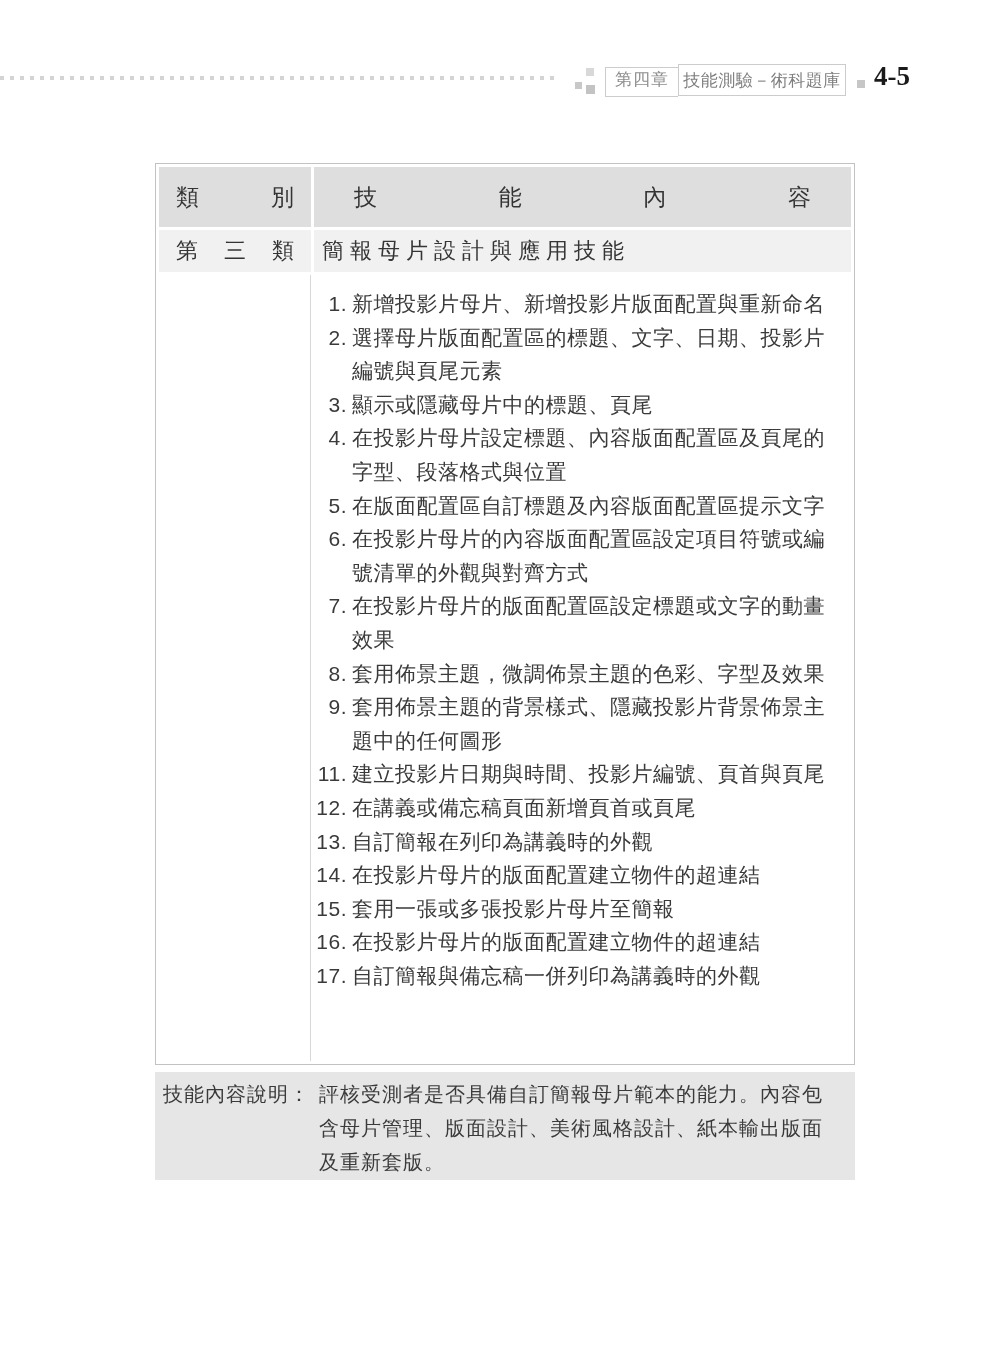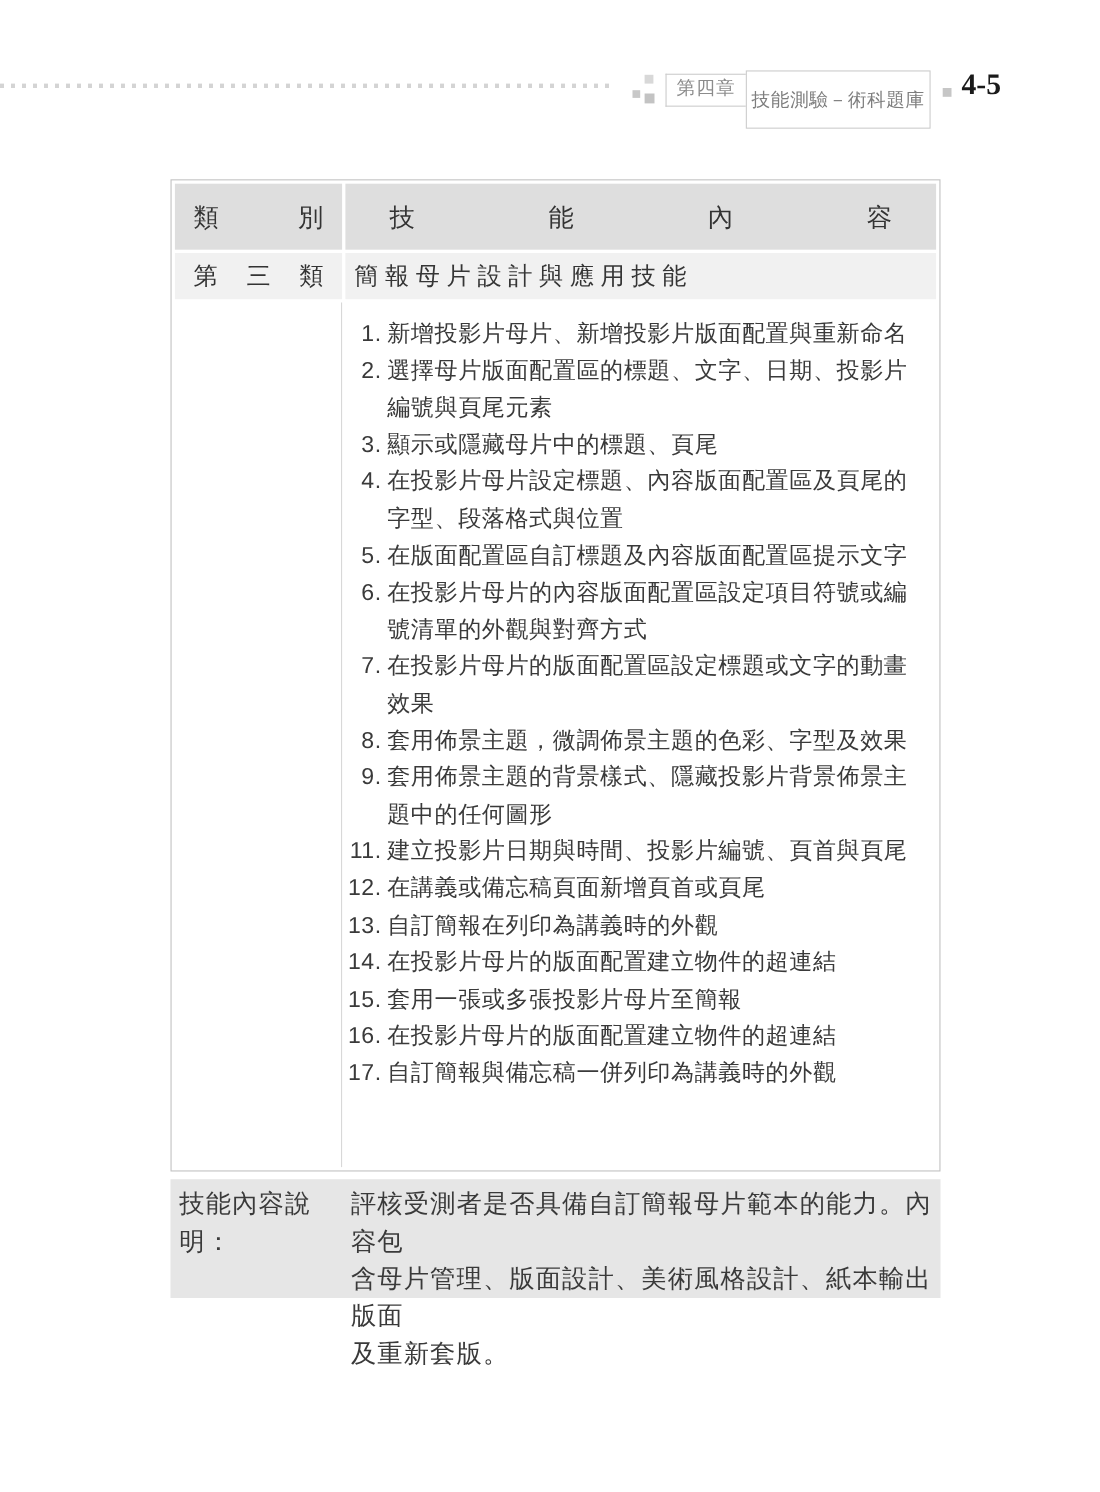--- a/index.html
+++ b/index.html
@@ -11,21 +11,21 @@
   .dotted-divider { position:absolute; left:0; top:76px; width:556px; height:4px;
     background:repeating-linear-gradient(to right,#d4d4d4 0 4px,transparent 4px 10px); }
   .deco-squares { position:absolute; left:575px; top:68px; width:22px; height:28px; }
   .deco-squares i { position:absolute; display:block; }
   .deco-squares .s1 { left:0; top:14px; width:7px; height:7px; background:#c8c8c8; }
   .deco-squares .s2 { left:11px; top:0; width:8px; height:8px; background:#d8d8d8; }
   .deco-squares .s3 { left:11px; top:17px; width:9px; height:9px; background:#c3c3c3; }
   .chapter-box1 { position:absolute; left:605px; top:67px; width:73px; height:30px;
     border:1px solid #ccc; border-right:none; display:flex; align-items:flex-start; justify-content:center;
     font-size:17px; color:#8c8c8c; letter-spacing:1px; }
-  .chapter-box2 { position:absolute; left:678px; top:64px; width:168px; height:53px;
+  .chapter-box2 { position:absolute; left:678px; top:64px; width:168px; height:32px;
     border:1px solid #ccc; display:flex; align-items:center; justify-content:center;
     font-size:17px; color:#7e7e7e; letter-spacing:0.5px; }
   .mini-square { position:absolute; left:857px; top:80px; width:8px; height:8px; background:#c6c6c6; }
   .page-number { position:absolute; left:874px; top:61px; font-family:"Liberation Serif","DejaVu Serif",serif;
     font-weight:bold; font-size:27px; color:#1a1a1a; }
 
   
   .doc-table { position:absolute; left:155px; top:163px; width:700px;
     border:1px solid #c2c2c2; background:#fff; padding:3px; }
   .t-row { display:flex; gap:3px; }
@@ -44,21 +44,21 @@
   .cat-title { padding-left:8px; letter-spacing:6px; color:#353535; }
 
   
   .skill-item { display:flex; font-size:21px; line-height:33.6px; color:#3a3a3a; letter-spacing:0.5px; }
   .skill-num { width:31px; flex:none; text-align:right; }
   .skill-text { margin-left:5px; white-space:pre-line; }
 
   
   .note { position:absolute; left:155px; top:1072px; width:700px; height:108px;
     background:#e6e6e6; display:flex; padding:5px 0 0 8px;
-    font-size:23px; line-height:34px; color:#3a3a3a; }
+    font-size:20px; line-height:34px; color:#3a3a3a; }
   .note-label { width:156px; flex:none; letter-spacing:1px; }
   .note-text { flex:1; white-space:pre-line; letter-spacing:1px; }
 </style>
 </head>
 <body>
 
 <div class="page">
 
   <div class="dotted-divider"></div>
   <div class="deco-squares">

